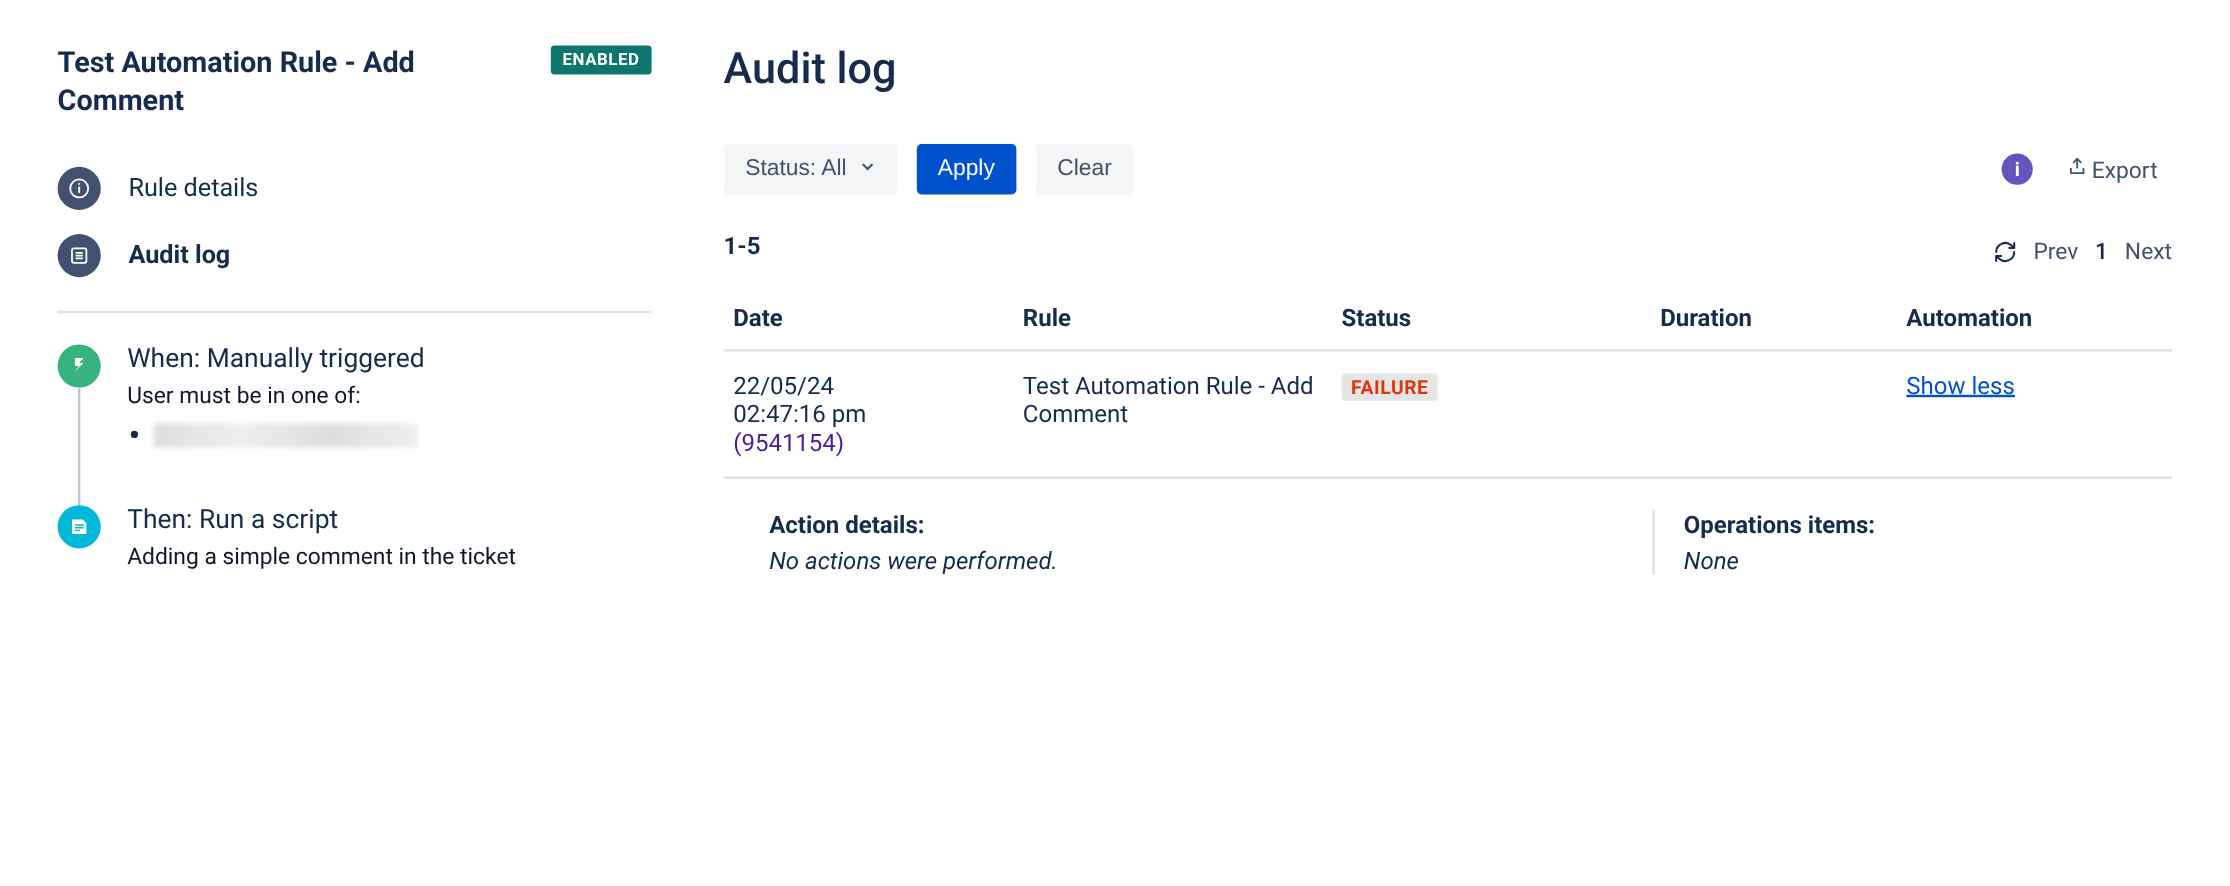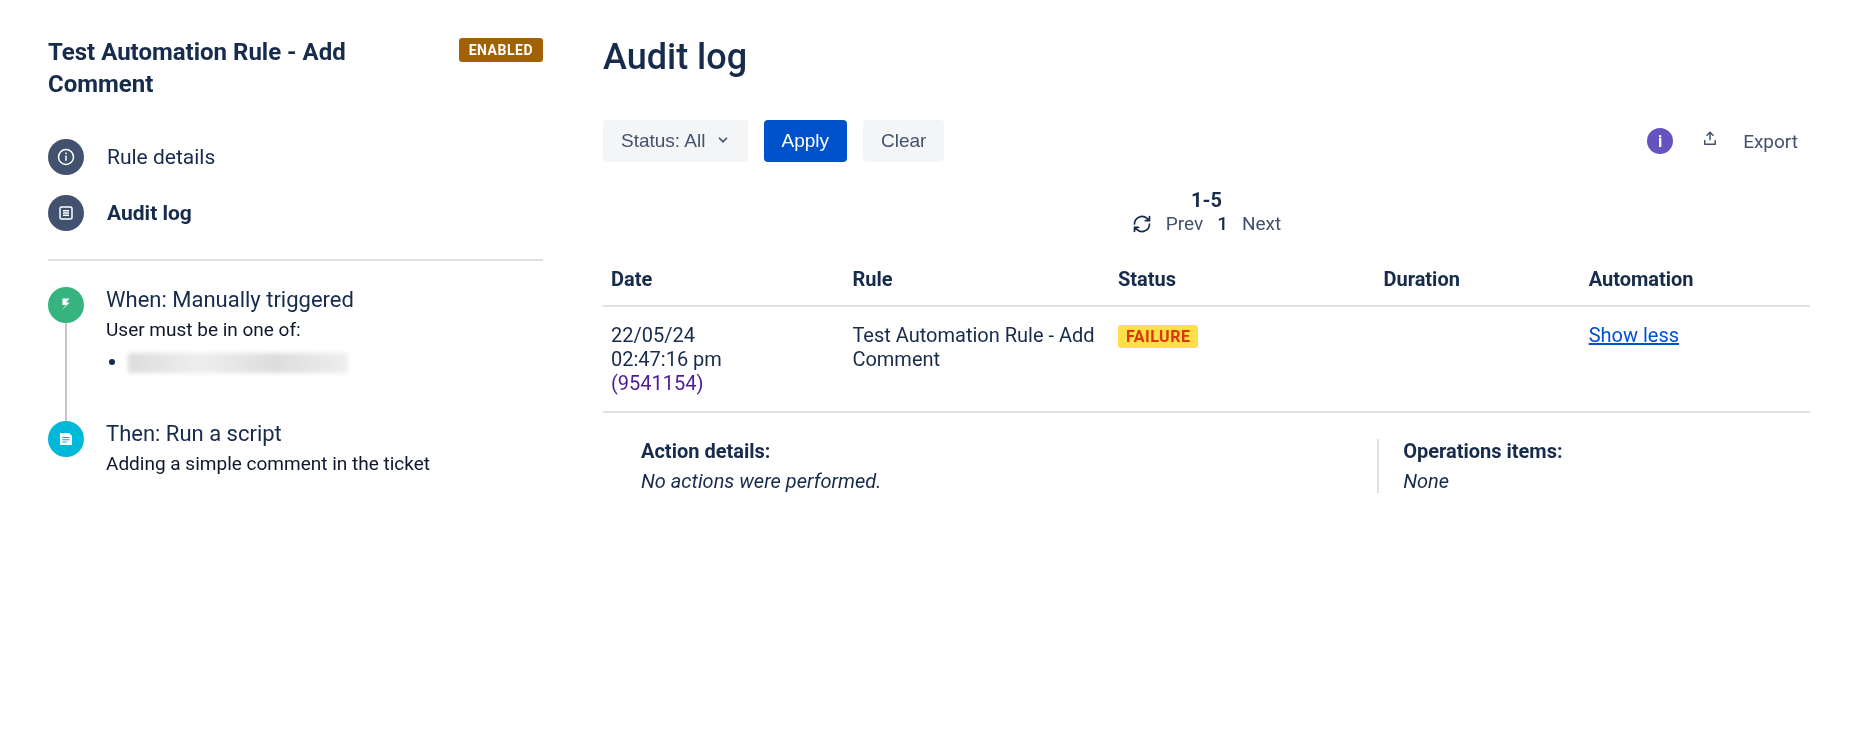--- a/index.html
+++ b/index.html
@@ -29,21 +29,21 @@
     gap: 16px;
     margin-bottom: 28px;
   }
   .rule-title {
     font-size: 24px;
     font-weight: 700;
     line-height: 1.35;
     color: #172B4D;
   }
   .badge-enabled {
-    background: #a16207;
+    background: #0f766e;
     color: #fff;
     font-size: 14px;
     font-weight: 700;
     padding: 4px 10px;
     border-radius: 3px;
     letter-spacing: 0.5px;
     margin-top: 2px;
     flex-shrink: 0;
   }
   .nav-item {
@@ -148,35 +148,34 @@
     background: #6554C0;
     color: #fff;
     font-weight: 700;
     display: flex; align-items: center; justify-content: center;
     font-size: 16px;
     cursor: pointer;
   }
   .export-btn {
     display: inline-flex;
     align-items: center;
-    gap: 24px;
+    gap: 3px;
     padding: 8px 12px;
     color: #42526E;
     font-size: 19px;
     cursor: pointer;
   }
   .pager-row {
     display: flex;
     align-items: center;
     margin-bottom: 18px;
-    flex-direction: column;
   }
   .range { font-weight: 700; font-size: 20px; }
   .pager-row .spacer { flex: 1; }
-  .pager-controls { display: flex; align-items: center; gap: 14px; color: #42526E; font-size: 19px; }
+  .pager-controls { display: flex; align-items: center; gap: 14px; color: #42526E; font-size: 19px; margin-top: 10px; }
   .pager-controls .page-num { color: #172B4D; font-weight: 500; }
   .refresh-icon { cursor: pointer; display: inline-flex; }
 
   table {
     width: 100%;
     border-collapse: collapse;
   }
   th {
     text-align: left;
     font-size: 20px;
@@ -188,21 +187,21 @@
   td {
     vertical-align: top;
     padding: 16px 8px;
     border-bottom: 2px solid #DFE1E6;
     font-size: 20px;
     color: #172B4D;
   }
   .date-id { color: #4c1d95; }
   .status-failure {
     display: inline-block;
-    background: #fde047;
+    background: #e5e5e5;
     color: #DE350B;
     font-weight: 700;
     font-size: 16px;
     padding: 2px 8px;
     border-radius: 3px;
     letter-spacing: 0.5px;
   }
   .link {
     color: #0052CC;
     text-decoration: underline;

